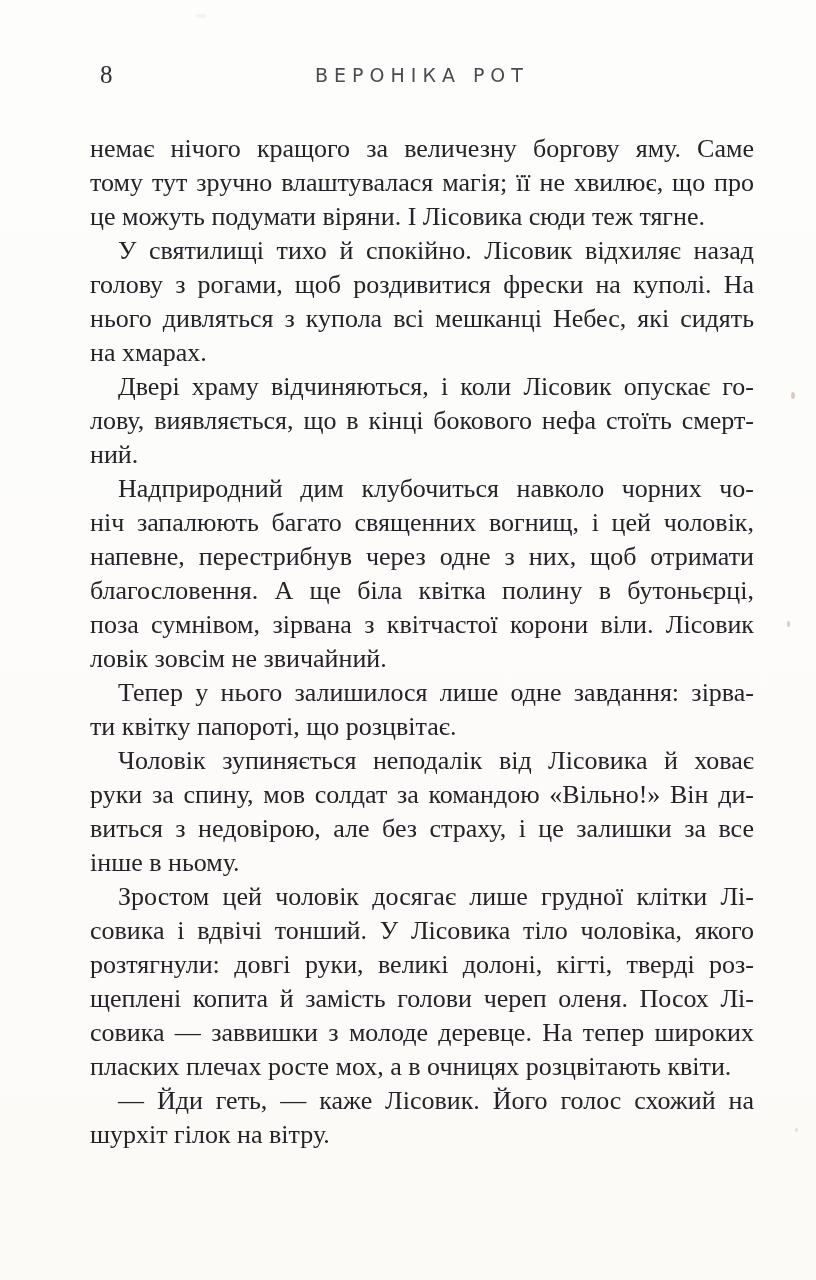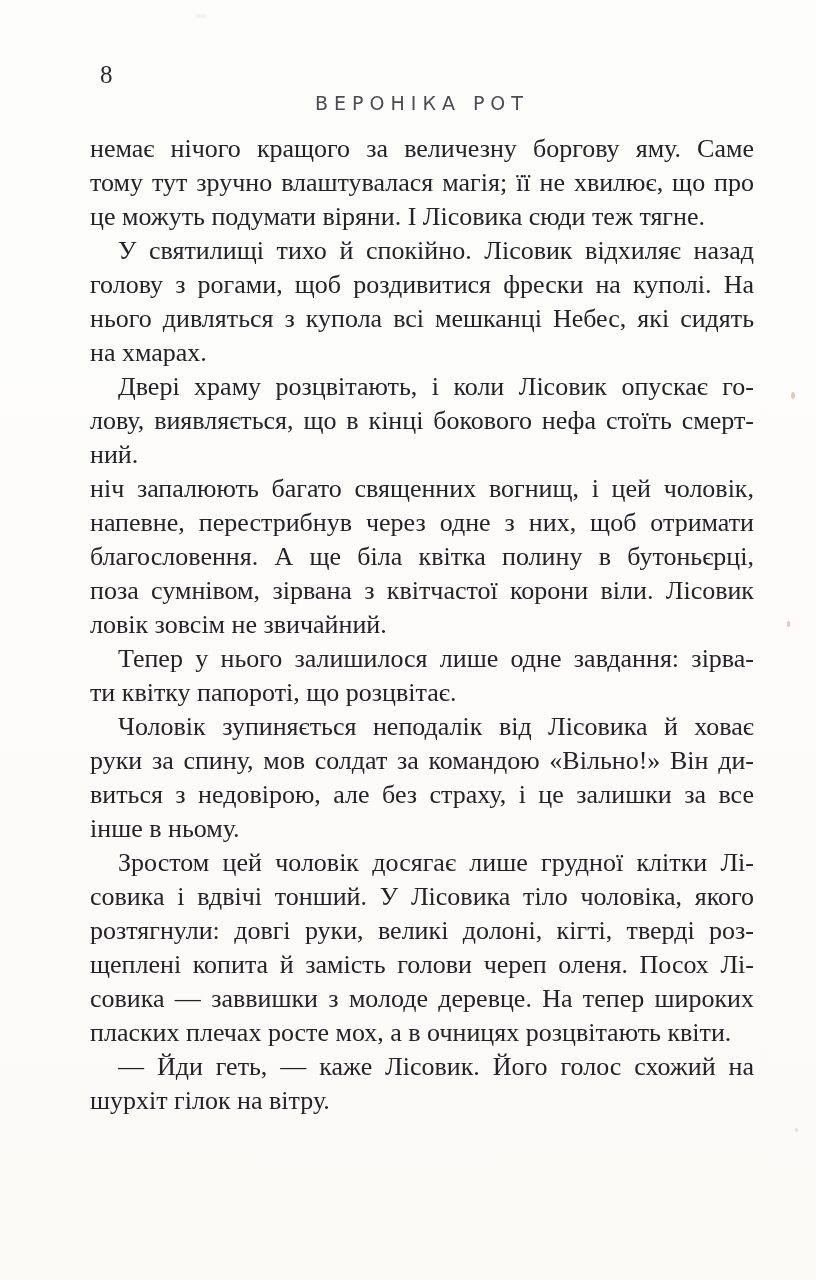--- a/index.html
+++ b/index.html
@@ -34,21 +34,20 @@
   }
   .running-header {
     width: 100%;
     text-align: center;
     font-family: "DejaVu Sans", sans-serif;
     font-size: 19px;
     line-height: 30px;
     letter-spacing: 6px;
     color: #4b4b52;
     font-weight: 400;
-    margin-top: 28px;
   }
   .text-block {
     position: absolute;
     left: 90px;
     top: 132px;
     width: 664px;
     color: #232328;
     font-size: 26px;
     line-height: 34px;
     font-family: Liberation Serif, serif;
@@ -85,25 +84,26 @@
         <div class="line">тому тут зручно влаштувалася магія; її не хвилює, що про</div>
         <div class="line last">це можуть подумати віряни. І Лісовика сюди теж тягне.</div>
       </div>
       <div class="paragraph">
         <div class="line indent">У святилищі тихо й спокійно. Лісовик відхиляє назад</div>
         <div class="line">голову з рогами, щоб роздивитися фрески на куполі. На</div>
         <div class="line">нього дивляться з купола всі мешканці Небес, які сидять</div>
         <div class="line last">на хмарах.</div>
       </div>
       <div class="paragraph">
-        <div class="line indent">Двері храму розцвітають, і коли Лісовик опускає го-</div>
+        <div class="line indent">Двері храму відчиняються, і коли Лісовик опускає го-</div>
         <div class="line">лову, виявляється, що в кінці бокового нефа стоїть смерт-</div>
         <div class="line last">ний.</div>
       </div>
       <div class="paragraph">
+        <div class="line indent">Надприродний дим клубочиться навколо чорних чо-</div>
         <div class="line">ніч запалюють багато священних вогнищ, і цей чоловік,</div>
         <div class="line">напевне, перестрибнув через одне з них, щоб отримати</div>
         <div class="line">благословення. А ще біла квітка полину в бутоньєрці,</div>
         <div class="line">поза сумнівом, зірвана з квітчастої корони віли. Лісовик</div>
         <div class="line last">ловік зовсім не звичайний.</div>
       </div>
       <div class="paragraph">
         <div class="line indent">Тепер у нього залишилося лише одне завдання: зірва-</div>
         <div class="line last">ти квітку папороті, що розцвітає.</div>
       </div>

